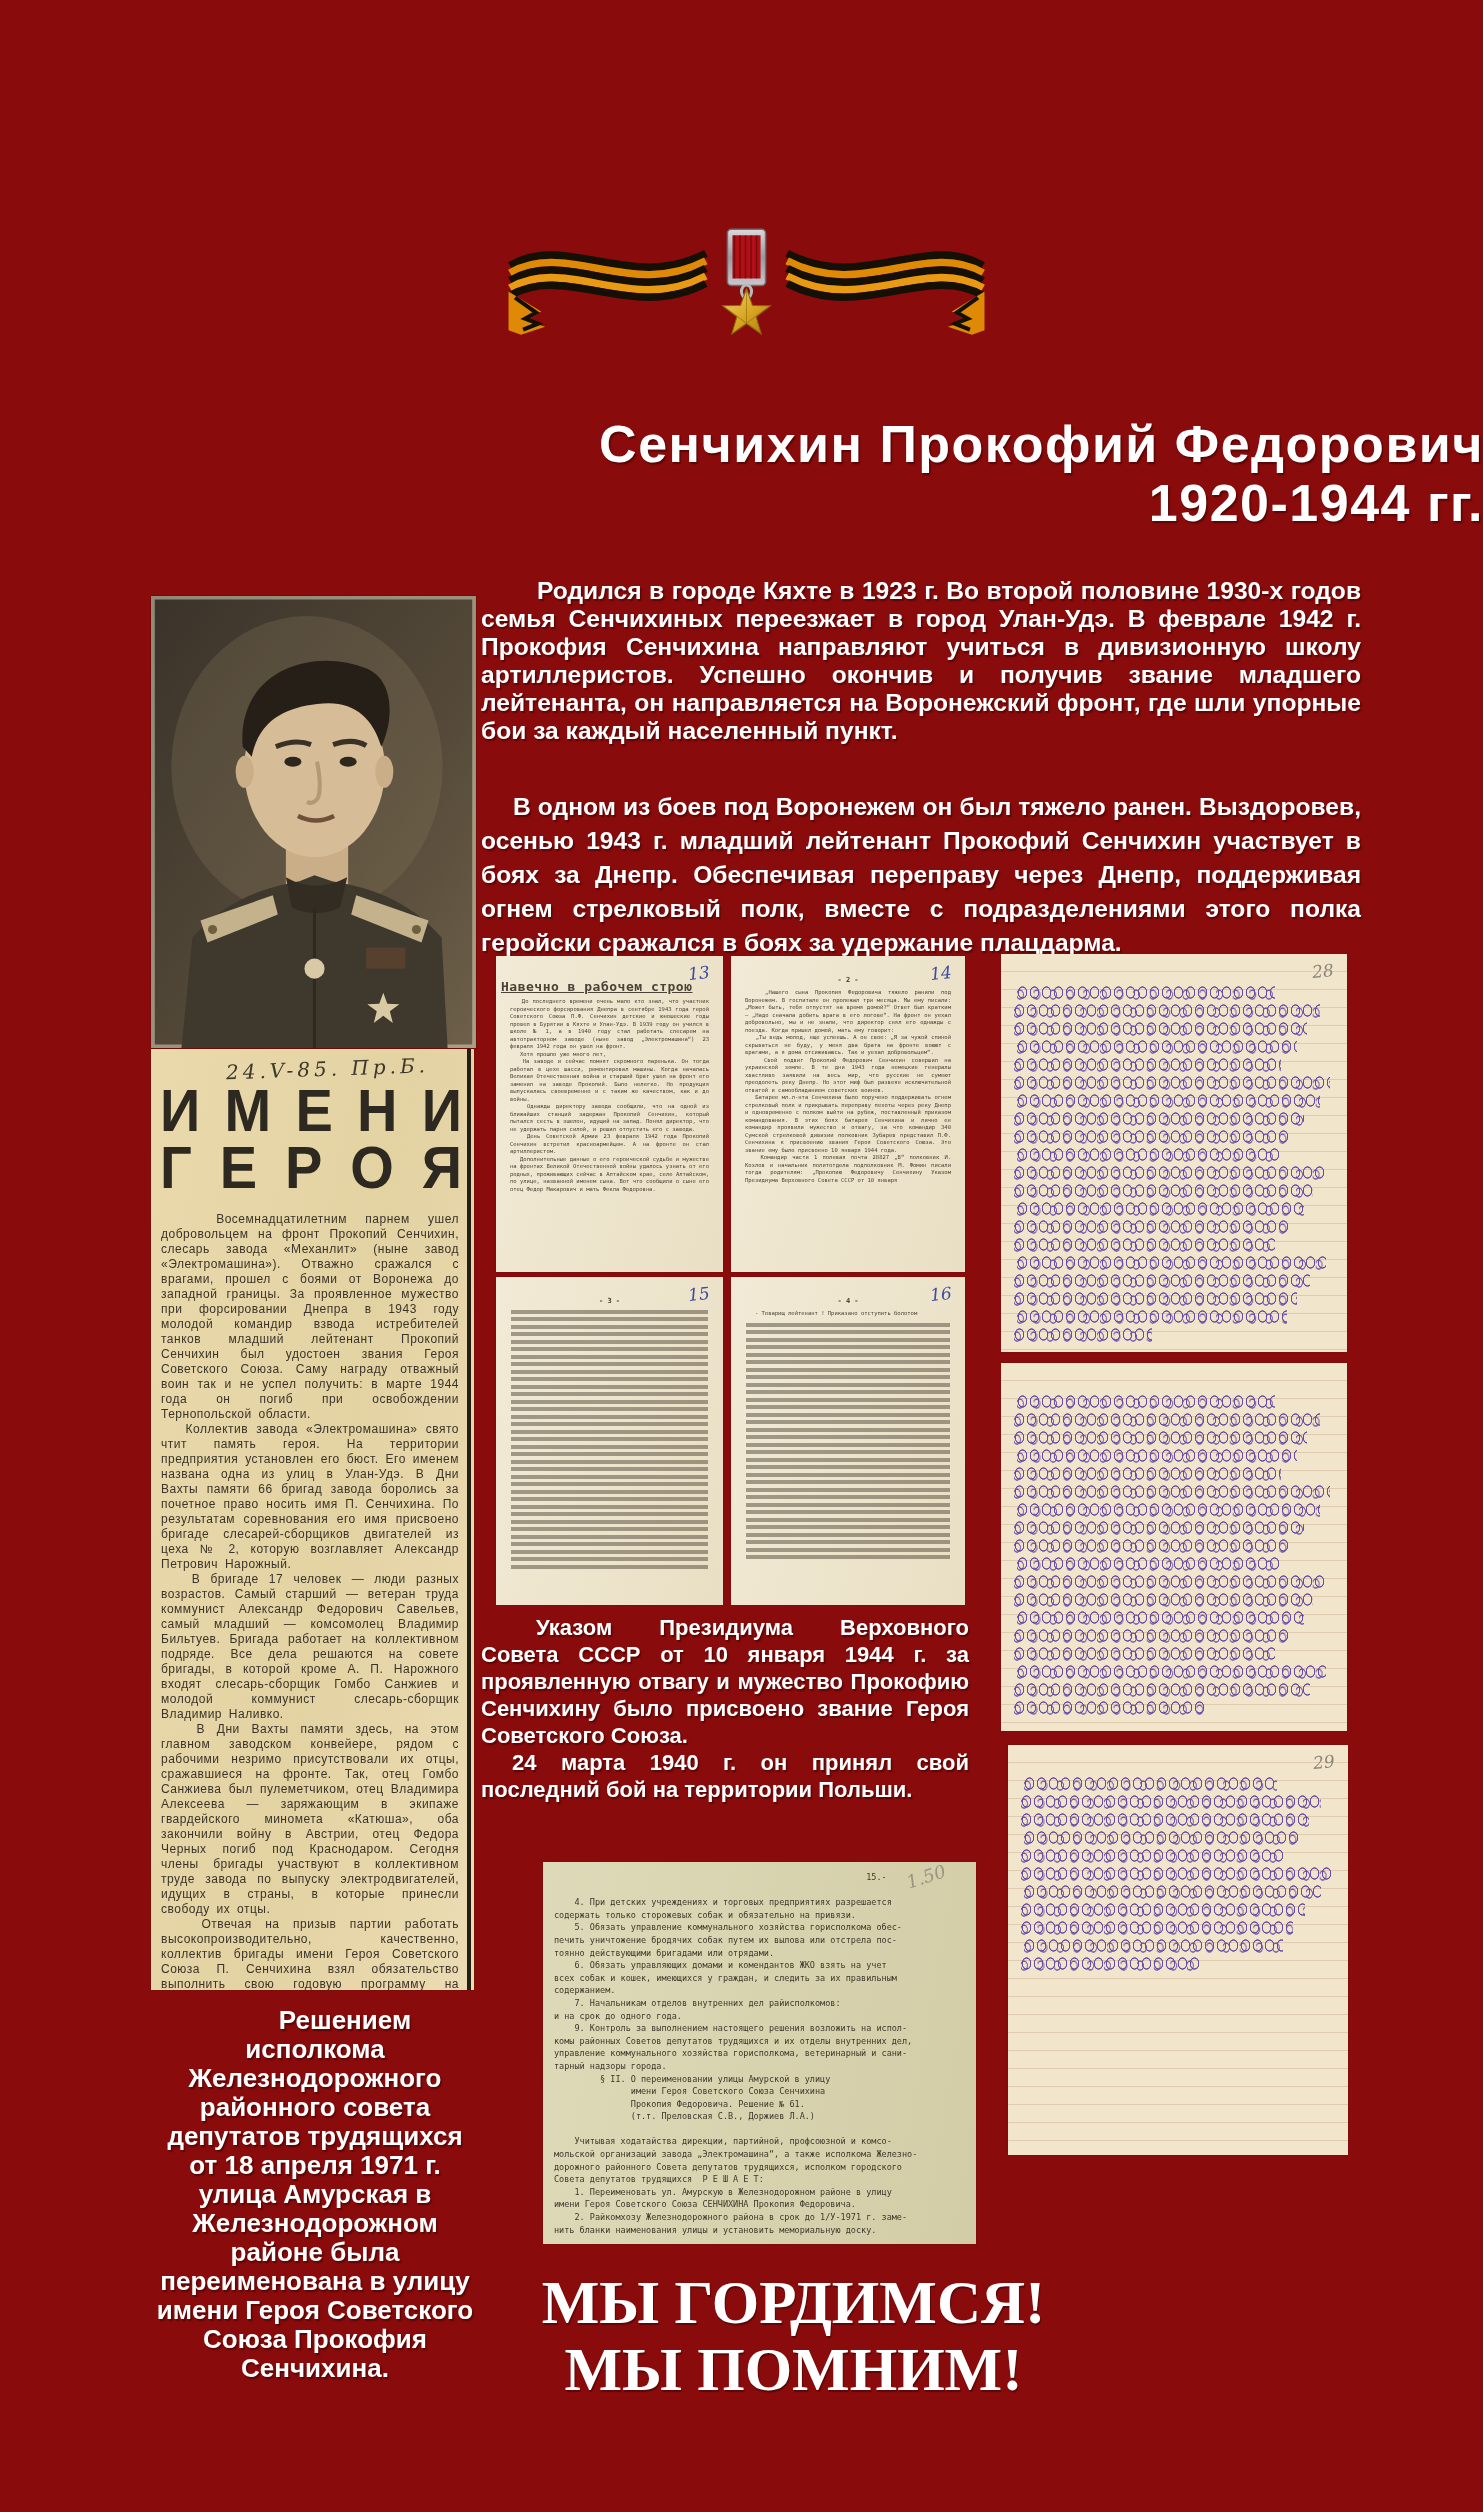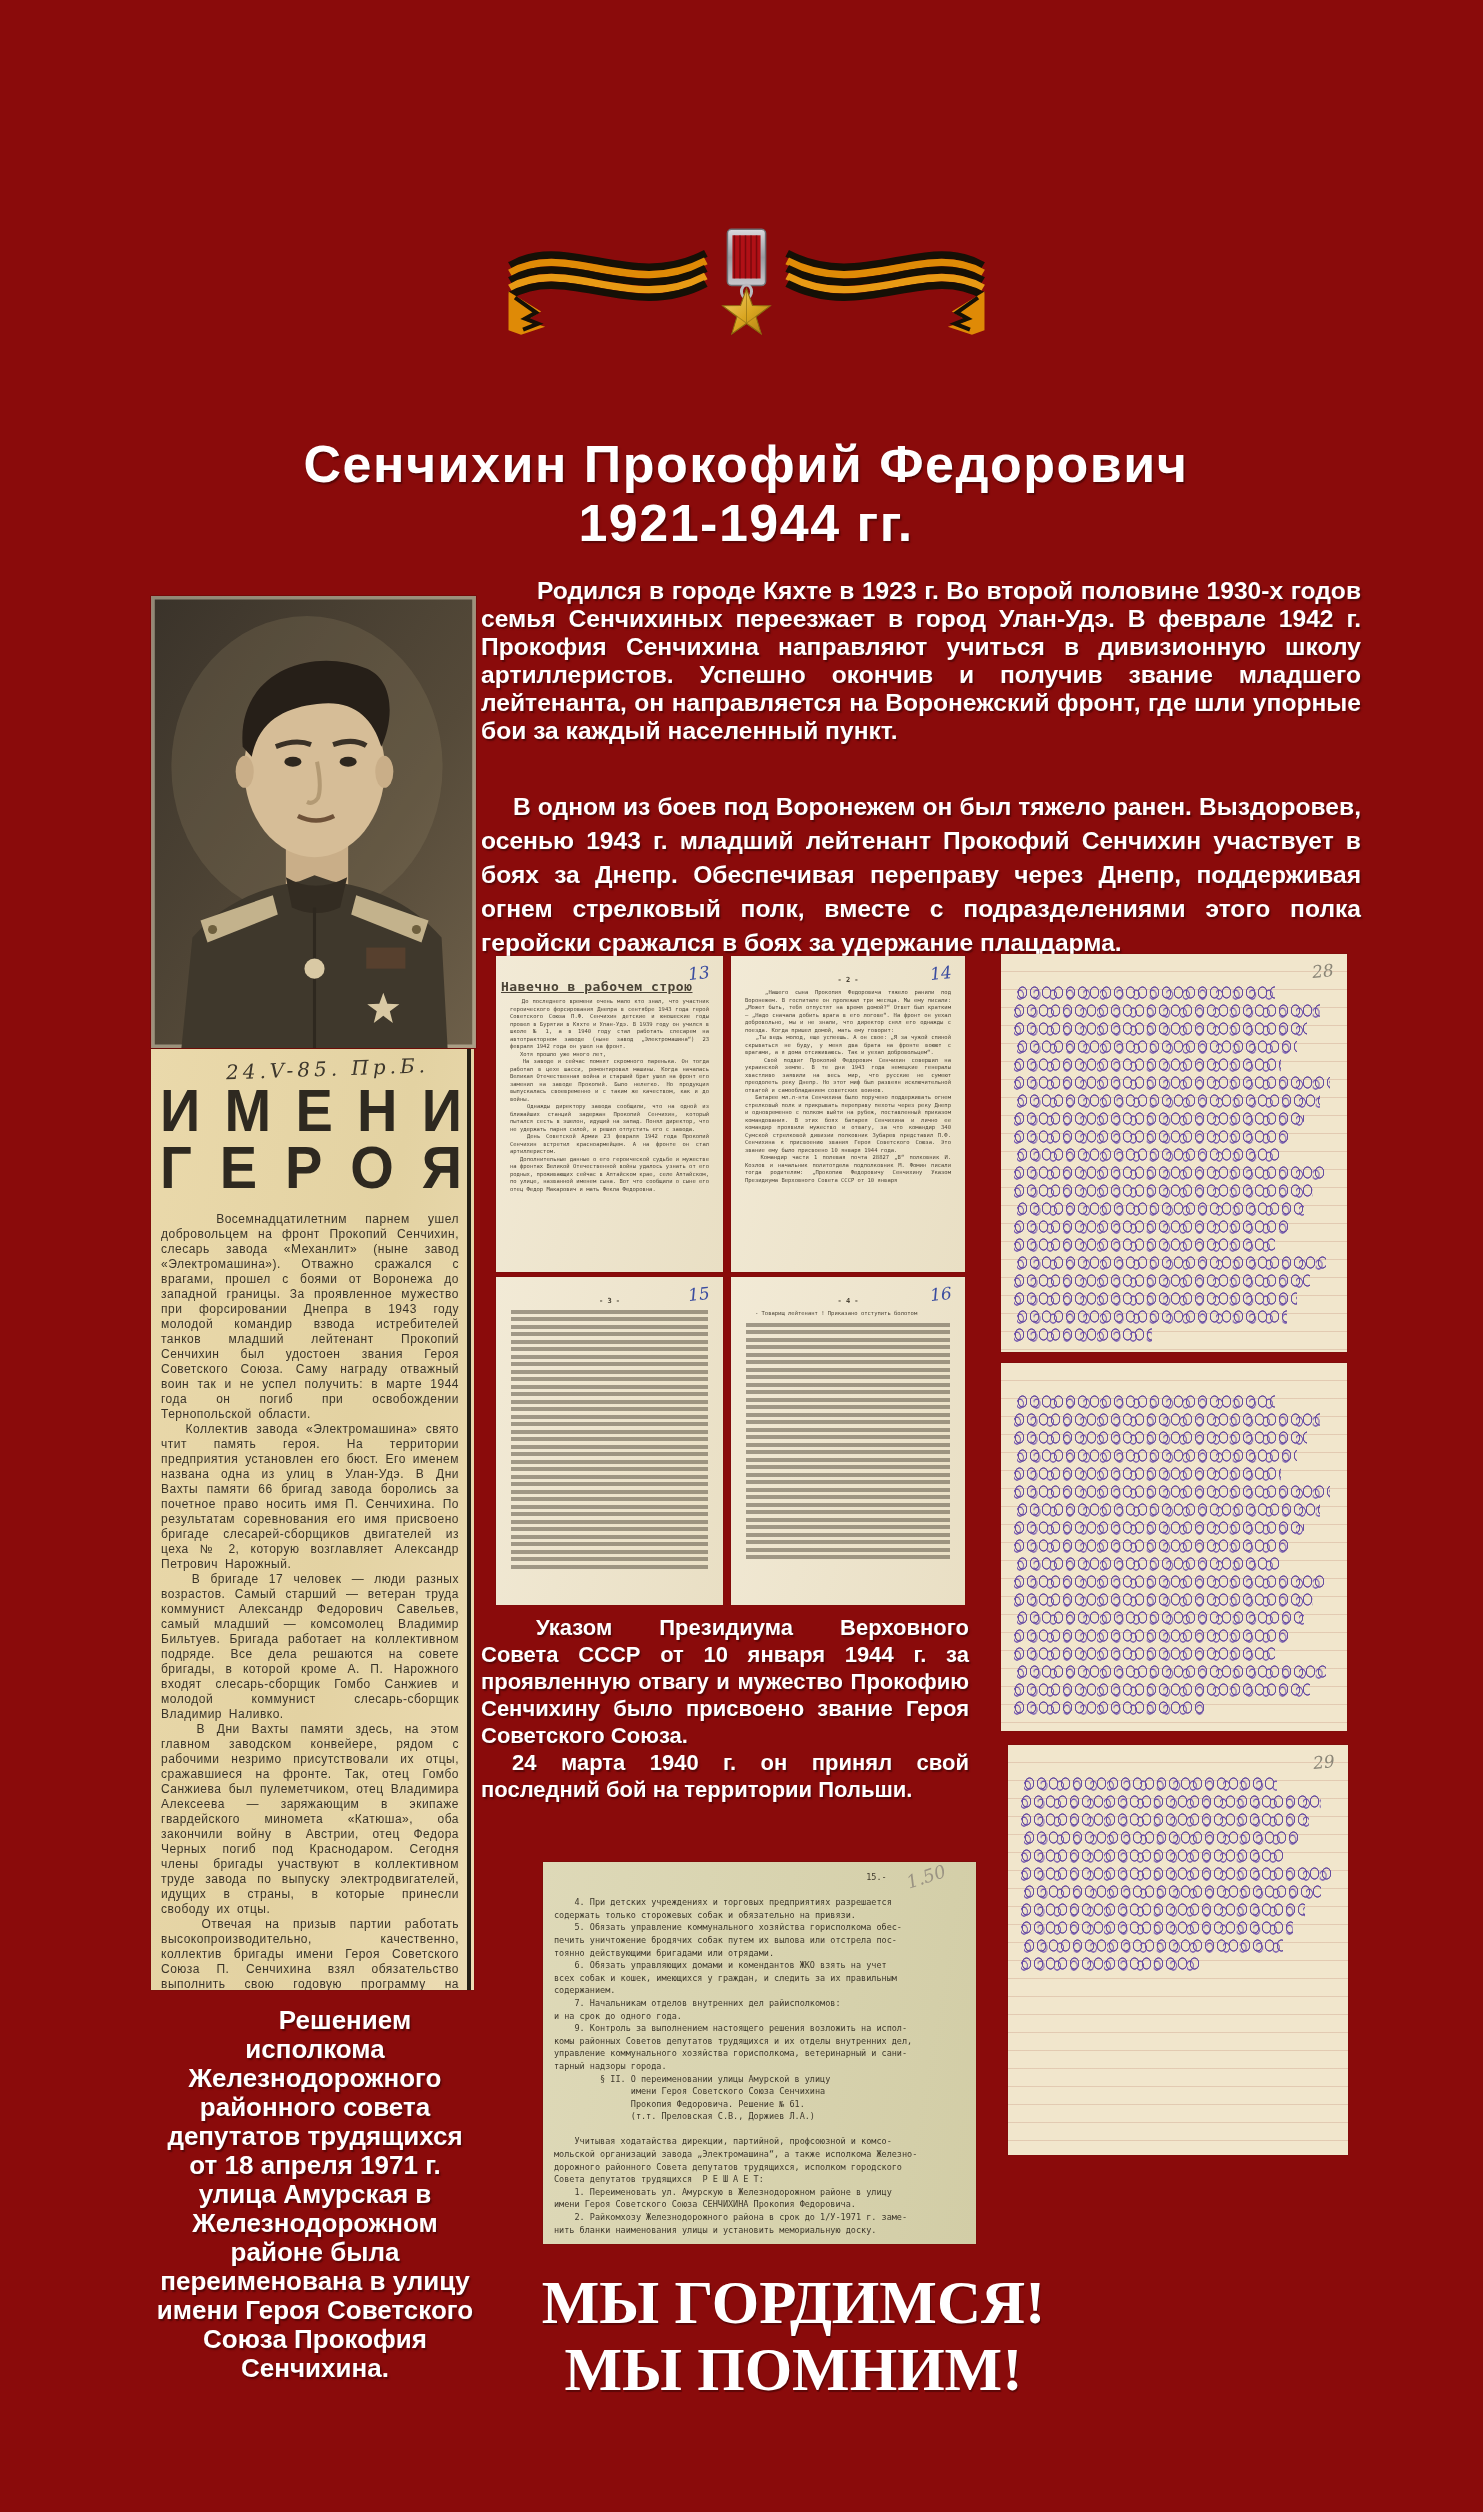--- a/index.html
+++ b/index.html
@@ -1,21 +1,21 @@
 <!DOCTYPE html>
 <html style="font-size:8px"><head>
 <meta charset="utf-8">
 <style>
   html,body{margin:0;padding:0;background:#6d0808;}
   #board{position:relative;width:1484px;height:2967px;margin:0 auto;background:#8a0b0b;
          overflow:hidden;font-family:"Liberation Sans",sans-serif;}
   .abs{position:absolute;}
   
   .white-text{color:#ffffff;font-weight:bold;text-shadow:1.5px 2px 1.5px rgba(45,4,4,.55);}
-  #title-block{left:0;right:0;top:435px;text-align:center;line-height:59px;font-size:52px;letter-spacing:1.5px;padding-left:8px;}
+  #title-block{left:0;right:0;top:415px;text-align:right;line-height:59px;font-size:52px;letter-spacing:1.5px;padding-left:8px;}
   .bio{font-size:24.6px;line-height:28px;text-align:justify;}
   #bio1{left:481px;top:577px;width:880px;text-indent:56px;}
   #bio2{left:481px;top:790px;width:880px;text-indent:32px;line-height:34px;}
   #award-block{left:481px;top:1614px;width:488px;font-size:22px;line-height:27px;text-align:justify;}
   #award-p1{text-indent:55px;}
   #award-p2{text-indent:31px;}
   #street-block{left:151px;top:2006px;width:328px;font-size:26px;line-height:29px;text-align:center;text-indent:60px;}
   #slogan-block{left:512px;top:2269px;width:563px;text-align:center;
         font-family:"Liberation Serif","DejaVu Serif",serif;font-size:61px;line-height:67px;
         color:#fff;font-weight:bold;text-shadow:1px 1.5px 1px rgba(45,4,4,.5);}
@@ -106,21 +106,21 @@
     <rect x="441" y="4" width="76" height="112" rx="8" fill="url(#silver)" stroke="#6e6e72" stroke-width="3"></rect>
     <rect x="451" y="16" width="56" height="86" fill="#b01016"></rect>
     <path d="M455,16 V102 M466,16 V102 M477,16 V102 M488,16 V102 M499,16 V102" stroke="rgba(60,0,0,.45)" stroke-width="3"></path>
     <ellipse cx="479" cy="128" rx="10" ry="13" fill="none" stroke="#b9b9bd" stroke-width="6"></ellipse>
     <polygon points="479,122 490.8,155.8 526.6,156.5 498,178.2 508.4,212.5 479,192 449.6,212.5 460,178.2 431.4,156.5 467.2,155.8" fill="url(#gold)" stroke="#8a6a10" stroke-width="2"></polygon>
     <path d="M479,122 L479,192 M431.4,156.5 L508.4,212.5 M526.6,156.5 L449.6,212.5" stroke="#8a6a10" stroke-width="2" opacity=".6"></path>
   </svg>
 
   <div id="title-block" class="abs white-text">
     <div>Сенчихин Прокофий Федорович</div>
-    <div>1921-1944 гг.</div>
+    <div>1920-1944 гг.</div>
   </div>
 
   <svg id="portrait" class="abs" viewBox="0 0 646 900" xmlns="http://www.w3.org/2000/svg">
     <defs>
       <linearGradient id="pbg" x1="0" y1="0" x2="1" y2="1">
         <stop offset="0" stop-color="#3a332a"></stop>
           <stop offset=".6" stop-color="#554a39"></stop>
           <stop offset="1" stop-color="#6e604a"></stop>
       </linearGradient>
     </defs>

